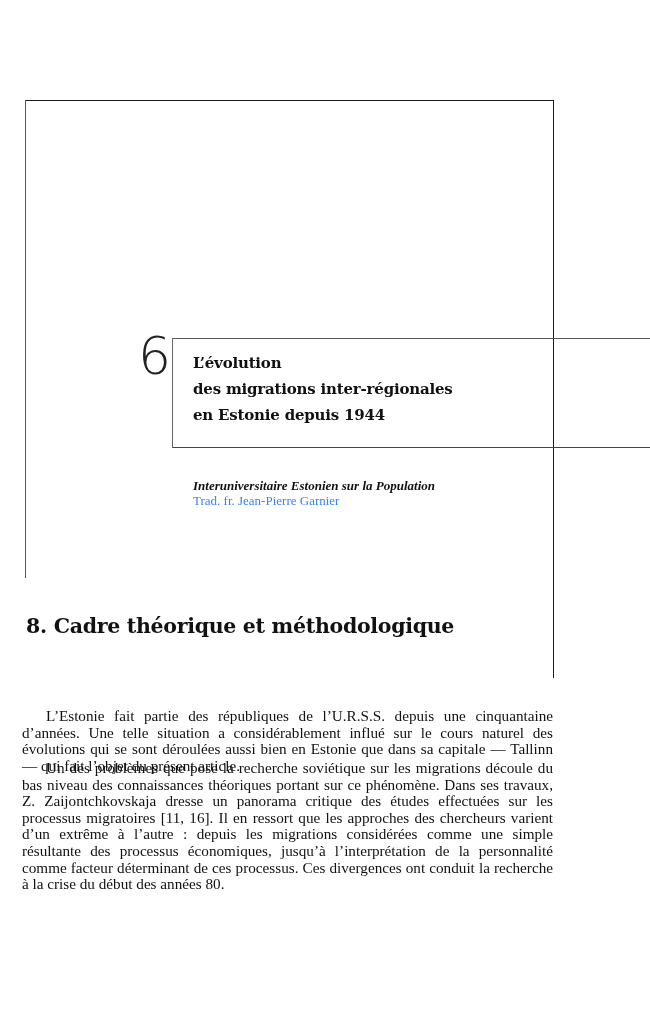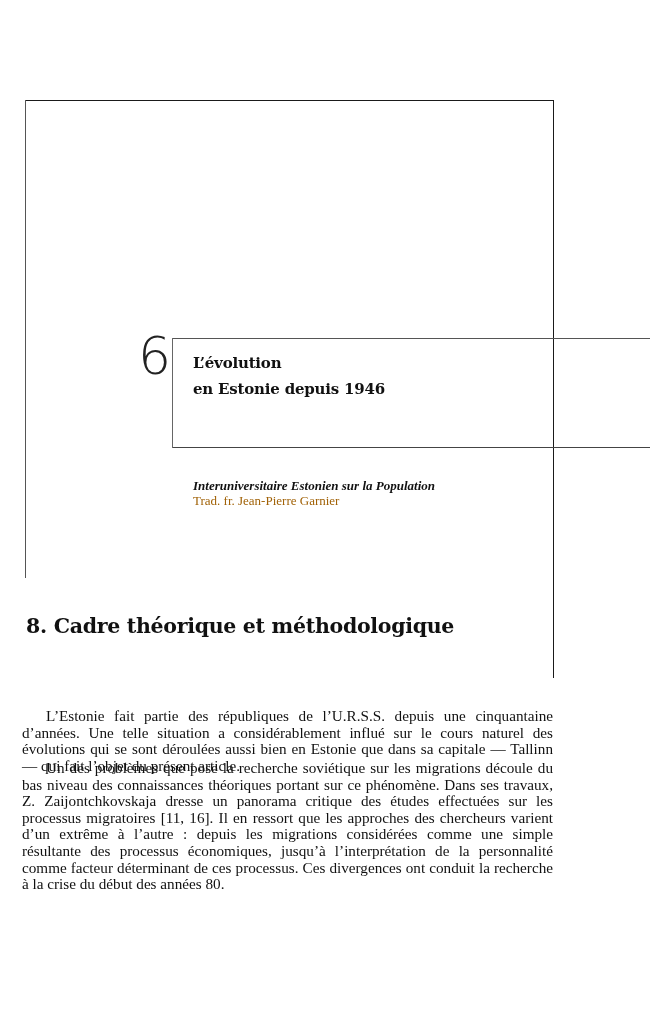--- a/index.html
+++ b/index.html
@@ -3,21 +3,21 @@
 <meta charset="utf-8">
 <style>
   html, body { margin: 0; padding: 0; background: #ffffff; }
   body { width: 650px; height: 1029px; position: relative; overflow: hidden; color: #111; font-family: "DejaVu Serif", serif; }
   .line { position: absolute; background: #1a1a1a; }
   .chapter-num { position: absolute; left: 138px; top: 330px; font-family: "DejaVu Sans", sans-serif; font-weight: 300; font-size: 52px; line-height: 52px; color: #222; }
   .title { position: absolute; left: 193px; top: 350px; font-family: "DejaVu Serif", serif; font-weight: bold; font-size: 15px; line-height: 26px; color: #111; letter-spacing: -0.2px; }
   .title div { white-space: nowrap; }
   .authors { position: absolute; left: 193px; top: 478px; font-family: "Liberation Serif", serif; font-size: 13px; line-height: 15px; }
   .authors .it { font-style: italic; font-weight: bold; }
-  .authors .tr { color: #a16207; }
+  .authors .tr { color: #3b82f6; }
   .section { position: absolute; left: 26px; top: 613px; font-family: "DejaVu Serif", serif; font-weight: bold; font-size: 20.5px; line-height: 26px; color: #111; letter-spacing: -0.3px; white-space: nowrap; }
   .body { position: absolute; left: 22px; width: 531px; font-family: "Liberation Serif", serif; font-size: 15.2px; line-height: 16.6px; text-align: justify; color: #111; }
   .body p { margin: 0; text-indent: 24px; }
   .p1 { top: 708px; }
   .p2 { top: 760px; }
 </style>
 </head>
 <body>
 
 <div class="line" style="left:25px; top:100px; width:529px; height:1px;"></div>
@@ -25,21 +25,22 @@
 <div class="line" style="left:553px; top:100px; width:1px; height:578px;"></div>
 
 <div class="line" style="left:172px; top:338px; width:478px; height:1px; background:#555;"></div>
 <div class="line" style="left:172px; top:447px; width:478px; height:1px; background:#444;"></div>
 <div class="line" style="left:172px; top:338px; width:1px; height:110px; background:#666;"></div>
 
 <div class="chapter-num">6</div>
 
 <div class="title">
   <div>L’évolution</div>
-  <div>en Estonie depuis 1946</div>
+  <div>des migrations inter-régionales</div>
+  <div>en Estonie depuis 1944</div>
 </div>
 
 <div class="authors">
   <div class="it">Interuniversitaire Estonien sur la Population</div>
   <div class="tr">Trad. fr. Jean-Pierre Garnier</div>
 </div>
 
 <div class="section">8.  Cadre théorique et méthodologique</div>
 
 <div class="body p1">

